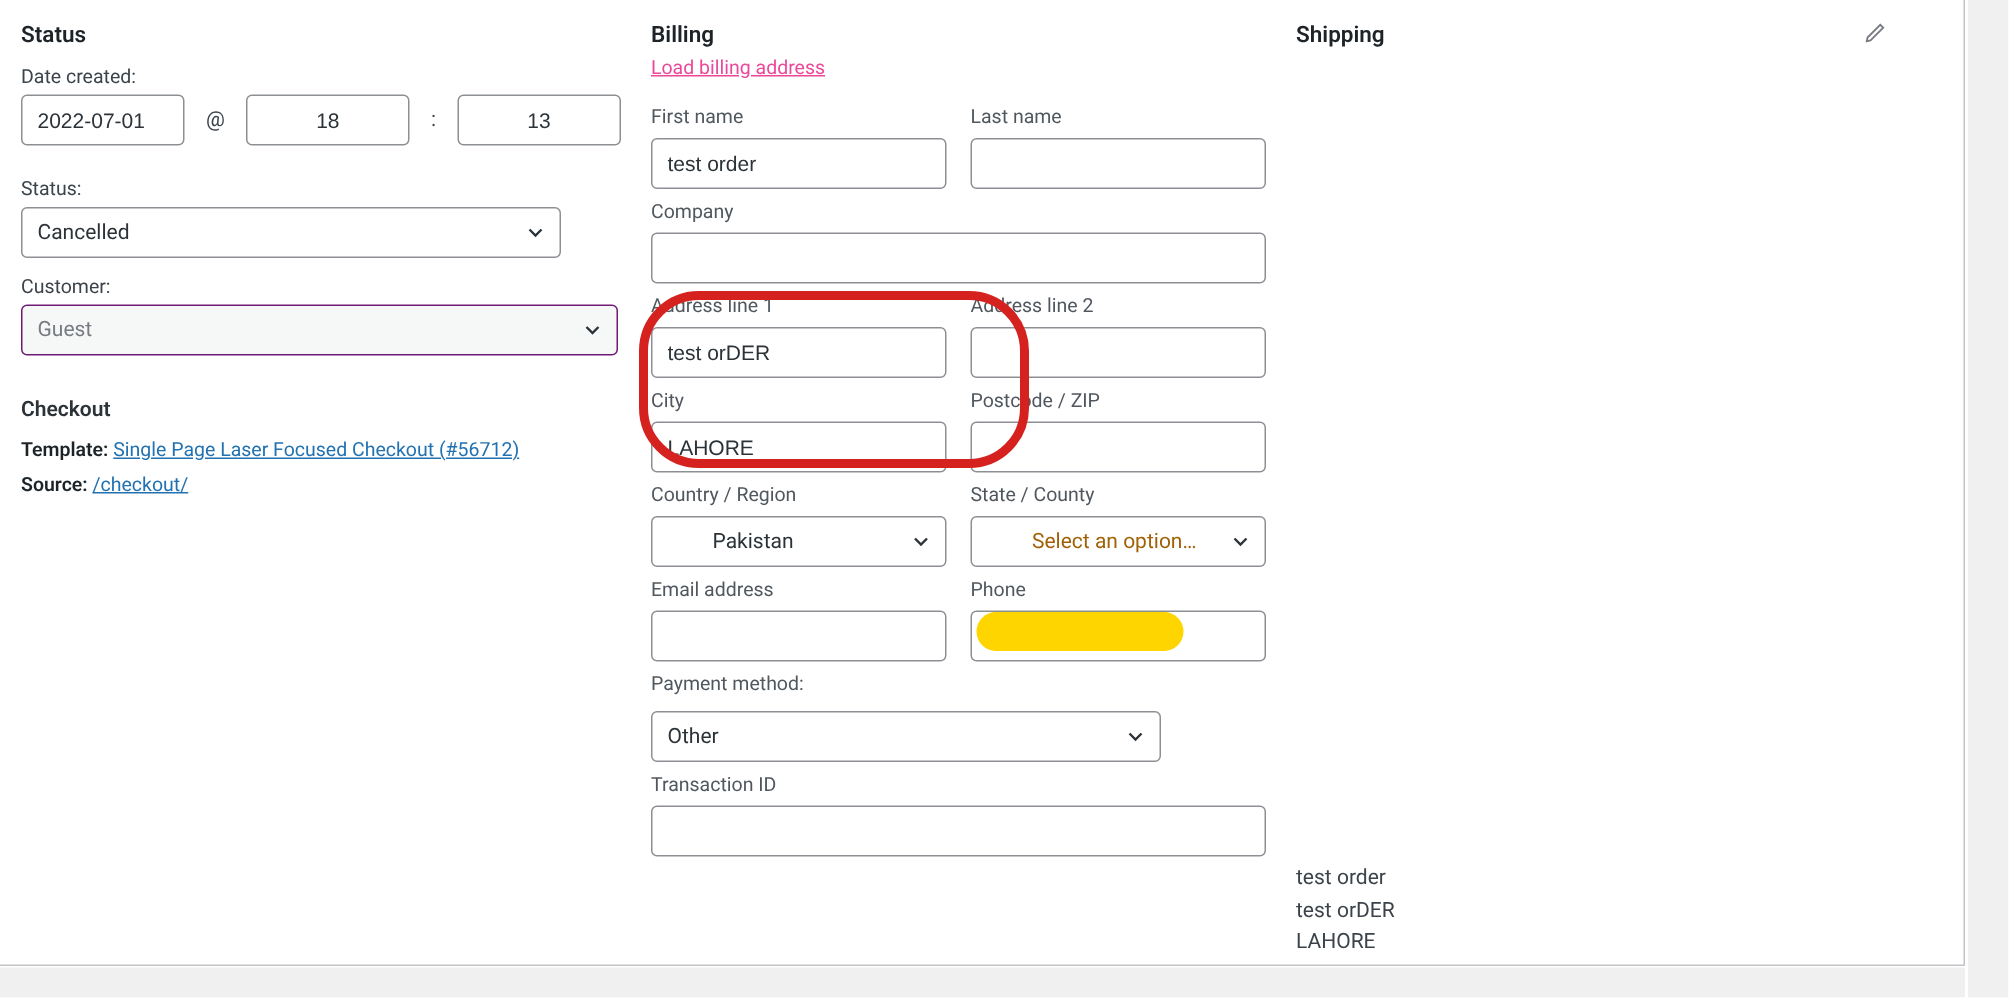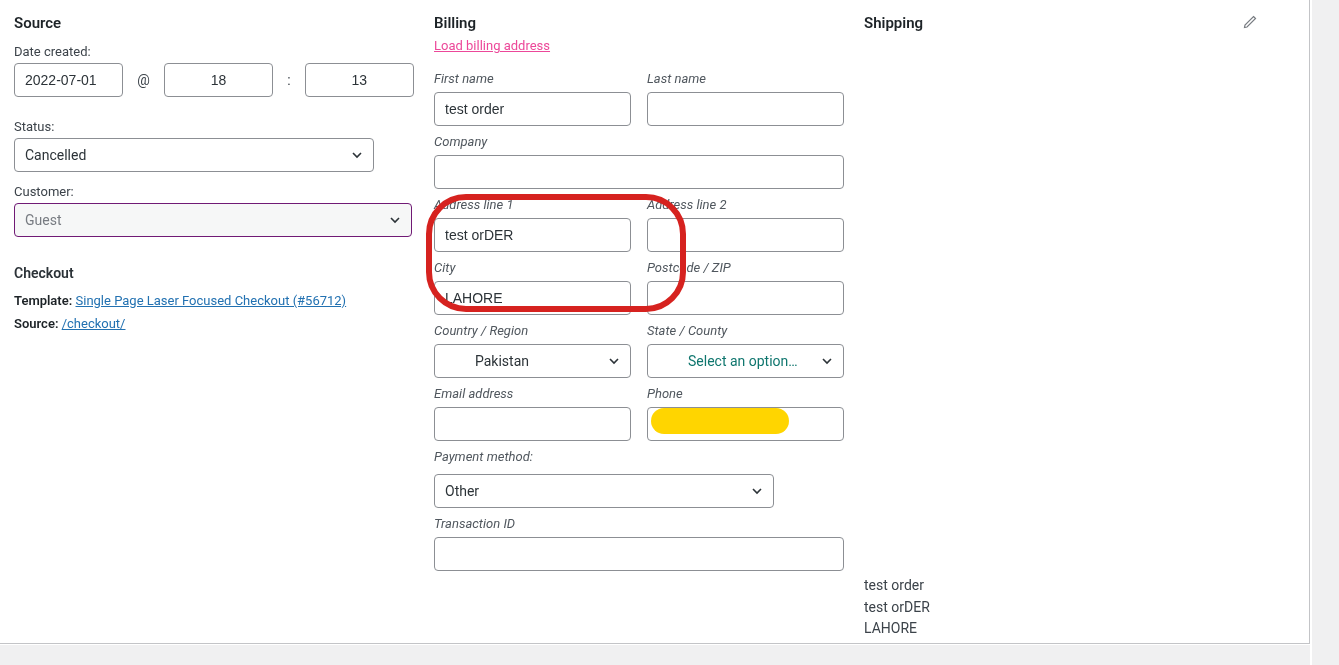--- a/index.html
+++ b/index.html
@@ -40,21 +40,20 @@
       color: #3c434a;
       margin-bottom: 4px;
       display: block;
     }
     .label-sm {
       font-size: 13px;
       color: #50575e;
       margin-bottom: 6px;
       display: block;
       margin-top: 8px;
-      font-style: italic;
     }
     input[type="text"], .select-box {
       height: 34px;
       border: 1px solid #8c8f94;
       border-radius: 4px;
       background: #fff;
       padding: 0 10px;
       font-size: 14px;
       color: #2c3338;
       width: 100%;
@@ -118,21 +117,21 @@
     .half-input { width: 100%; }
     .full-field { width: 406px; }
     .select-half {
       width: 100%;
       padding-left: 40px;
     }
     .select-full {
       width: 340px;
       margin-top: 10px;
     }
-    .placeholder-text { color: #0f766e; }
+    .placeholder-text { color: #a16207; }
 
     .pencil-icon {
       position: absolute;
       top: 0;
       right: 36px;
       width: 16px;
       height: 16px;
       cursor: pointer;
       color: #787c82;
     }
@@ -185,21 +184,21 @@
       pointer-events: none;
       z-index: 2;
     }
   </style>
 </head>
 <body>
 
 <div class="container">
 
   <div class="col col-general">
-    <h3 class="section-heading bigger">Source</h3>
+    <h3 class="section-heading bigger">Status</h3>
 
     <div class="field-group">
       <span class="label">Date created:</span>
       <div class="date-row">
         <input type="text" class="date-input" value="2022-07-01" style="">
         <span class="at-sym">@</span>
         <input type="text" class="tiny-input" value="18" style="">
         <span class="colon-sym">:</span>
         <input type="text" class="tiny-input" value="13" style="">
       </div>

